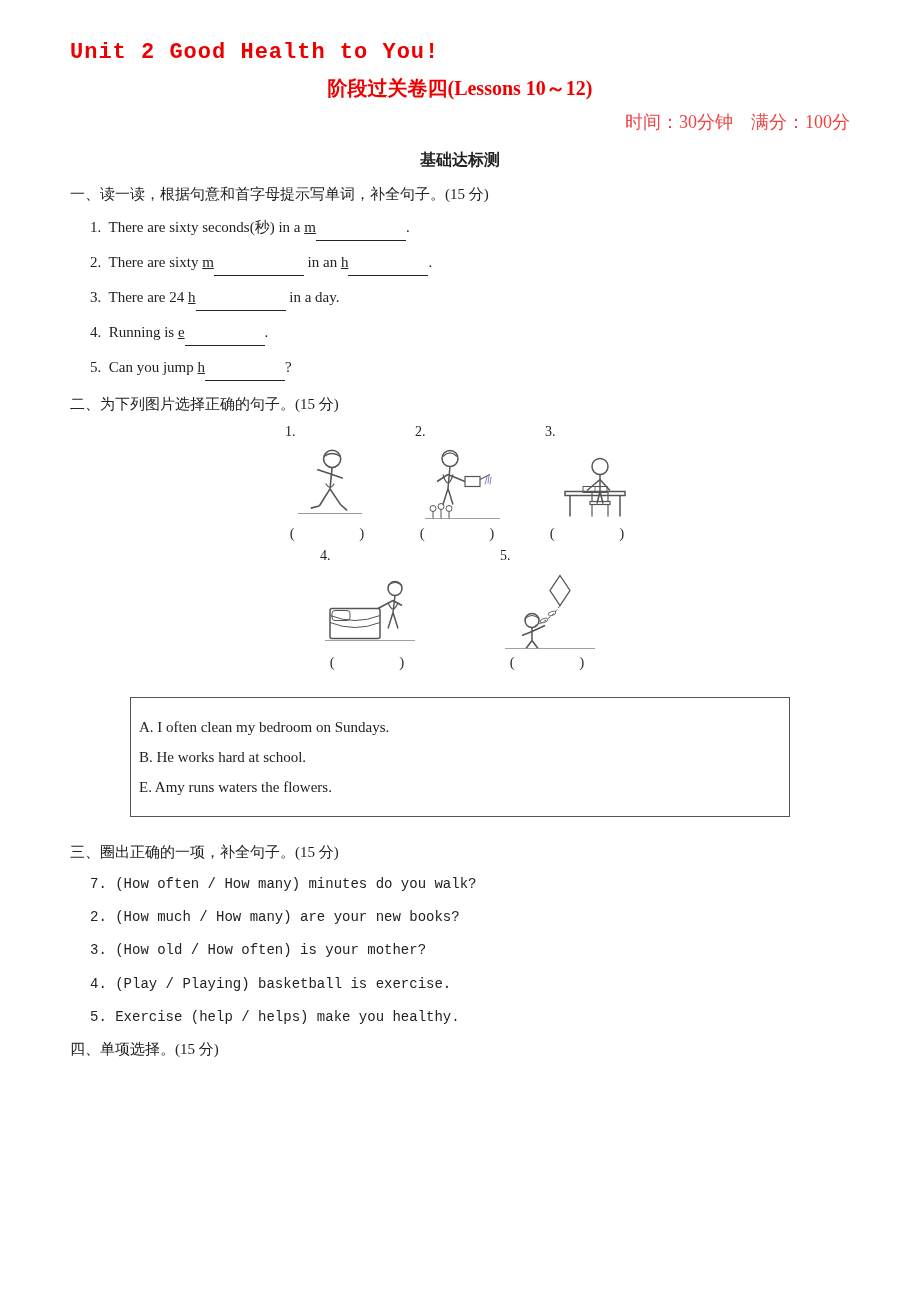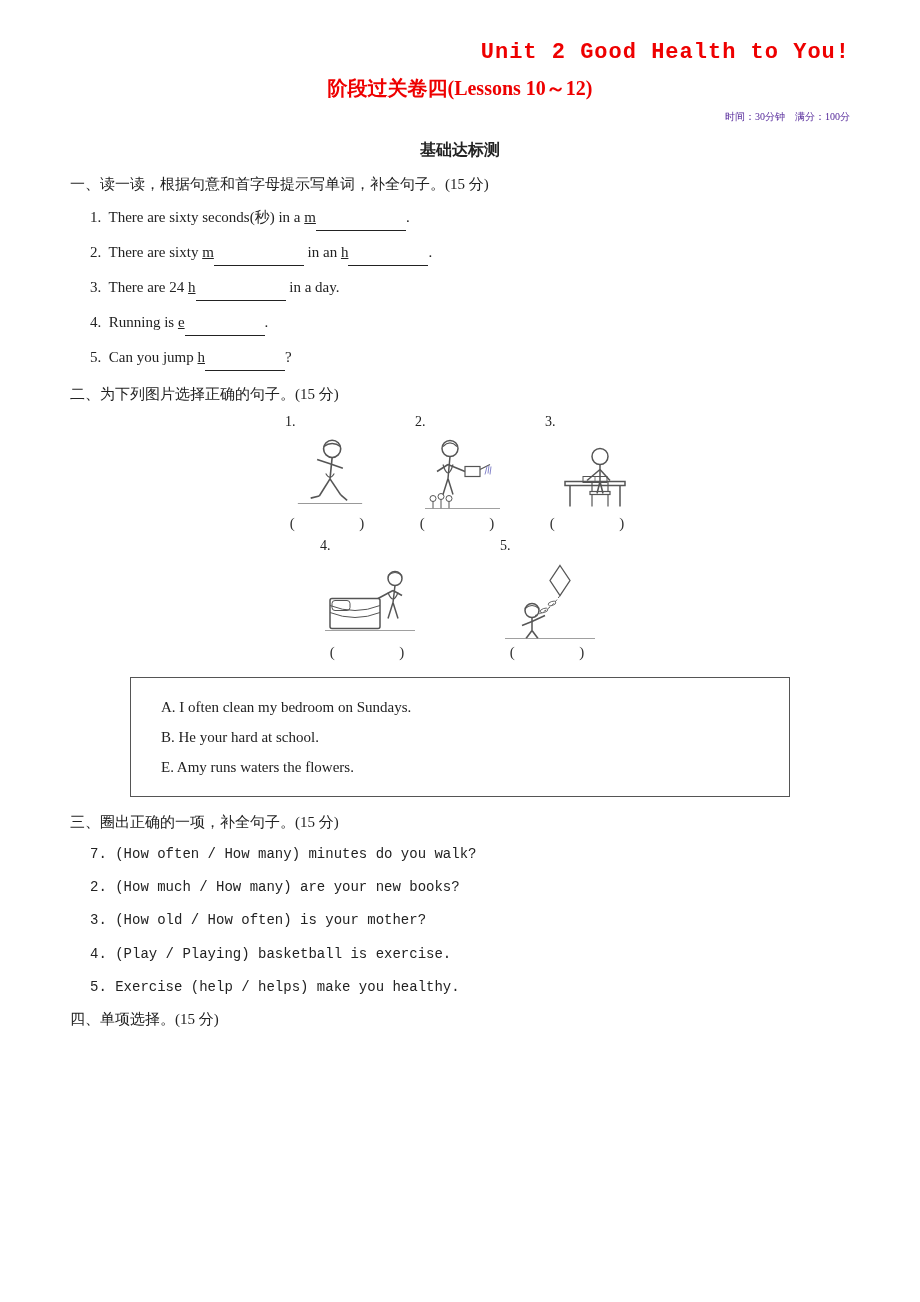--- a/index.html
+++ b/index.html
@@ -10,39 +10,39 @@
     body {
       background: #fff;
       font-family: "SimSun", "宋体", serif;
       font-size: 15px;
       color: #222;
       width: 920px;
       min-height: 1302px;
       padding: 40px 70px 40px 70px;
     }
     .page-title {
-      text-align: right;
+      text-align: left;
       color: #e00;
       font-family: "Courier New", monospace;
       font-size: 22px;
       font-weight: bold;
       margin-bottom: 10px;
       letter-spacing: 1px;
     }
     .subtitle {
       text-align: center;
       color: #e00;
       font-size: 20px;
       font-weight: bold;
       margin-bottom: 8px;
     }
     .meta-info {
       text-align: right;
-      font-size: 10px;
-      color: #4c1d95;
+      font-size: 18px;
+      color: #ef4444;
       margin-bottom: 16px;
     }
     .section-header {
       text-align: center;
       font-weight: bold;
       font-size: 16px;
       margin-bottom: 14px;
     }
     .part-title {
       font-size: 15px;
@@ -95,22 +95,22 @@
       margin-bottom: 2px;
     }
     .paren-blank {
       font-size: 15px;
       letter-spacing: 6px;
       color: #333;
     }
     
     .options-box {
       border: 1.5px solid #555;
-      padding: 14px 30px;
-      margin: 16px 60px;
+      padding: 14px 8px;
+      margin: 26px 60px;
       font-size: 15px;
       line-height: 2;
     }
     
     .mono {
       font-family: "Courier New", monospace;
       font-size: 14px;
     }
     
     .section4-title {
@@ -309,21 +309,21 @@
           <line x1="5" y1="78" x2="95" y2="78" stroke="#888" stroke-width="0.8"></line>
         </svg>
       </div>
       <div class="paren-blank">(&nbsp;&nbsp;&nbsp;&nbsp;&nbsp;&nbsp;)</div>
     </div>
   </div>
 </div>
 
 <div class="options-box">
   <div>A. I often clean my bedroom on Sundays.</div>
-  <div>B. He your hard at school.</div>
+  <div>B. He works hard at school.</div>
   <div>E. Amy runs waters the flowers.</div>
 </div>
 
 <div class="part-title">三、圈出正确的一项，补全句子。(15 分)</div>
 
 <div class="question mono">
   7.  (How often / How many) minutes do you walk?
 </div>
 <div class="question mono">
   2.  (How much / How many) are your new books?

